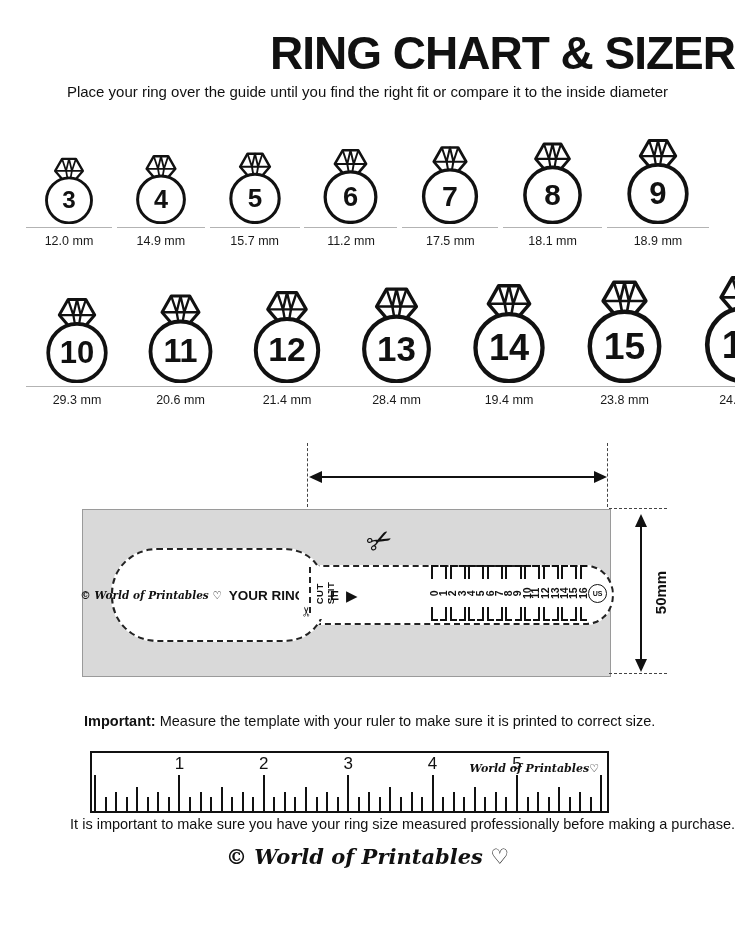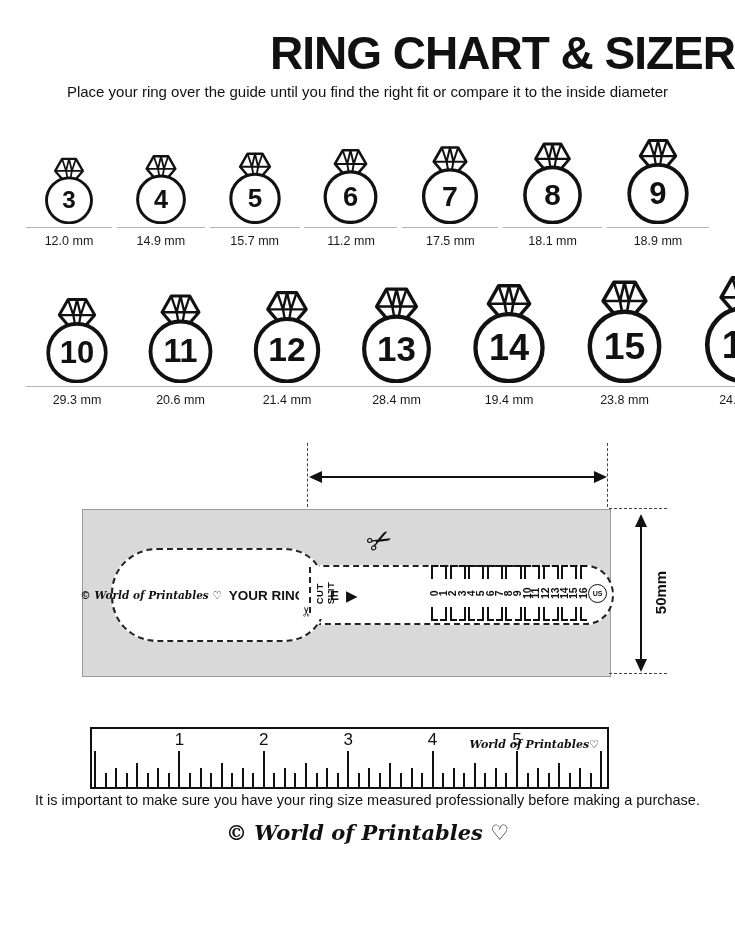--- a/index.html
+++ b/index.html
@@ -72,21 +72,21 @@
   .important-line b{font-weight:bold;}
   
   .ruler{position:relative;margin:22px 0 0 90px;width:515px;height:58px;border:2.5px solid #111;
          background:#fff;}
   .tick{position:absolute;bottom:0;width:0;border-left:2px solid #111;}
   .tick.h8{height:14px;}.tick.h4{height:19px;}.tick.h2{height:24px;}.tick.h1{height:36px;}
   .inch-num{position:absolute;bottom:37px;transform:translateX(-50%);font-size:17px;}
   .ruler-brand{position:absolute;right:8px;top:9px;font-size:11px;}
   
   .footer-bold{margin-top:24px;text-align:center;font-size:15px;font-weight:bold;}
-  .footer-text{margin-top:3px;text-align:center;font-size:14.5px;}
+  .footer-text{margin-top:3px;text-align:right;font-size:14.5px;}
   .footer-brand{margin-top:12px;text-align:center;font-size:21px;}
 </style>
 </head>
 <body>
 
 <div class="page" style="--gray: #d9d9d9;">
 
   <div class="title">RING CHART &amp; SIZER</div>
   <div class="description">Place your ring over the guide until you find the right fit or compare it to the inside diameter</div>
 
@@ -443,20 +443,23 @@
     <svg class="v-arrow" width="14" height="158" viewBox="0 0 14 158">
       <line x1="7" y1="8" x2="7" y2="150" stroke="#111" stroke-width="2"></line>
       <polygon points="7,0 1,13 13,13" fill="#111"></polygon>
       <polygon points="7,158 1,145 13,145" fill="#111"></polygon>
     </svg>
     <div class="height-label">
         <span>50mm</span>
       </div>
   </div>
 
+  <div class="important-line">
+    <b>Important:</b><span> Measure the template with your ruler to make sure it is printed to correct size.</span>
+  </div>
 
   <div class="ruler">
     <div class="ruler-scale">
         <span class="tick h1" style="left: 2px;"></span>
         <span class="tick h8" style="left: 12.55px;"></span>
         <span class="tick h4" style="left: 23.1px;"></span>
         <span class="tick h8" style="left: 33.65px;"></span>
         <span class="tick h2" style="left: 44.2px;"></span>
         <span class="tick h8" style="left: 54.75px;"></span>
         <span class="tick h4" style="left: 65.3px;"></span>

